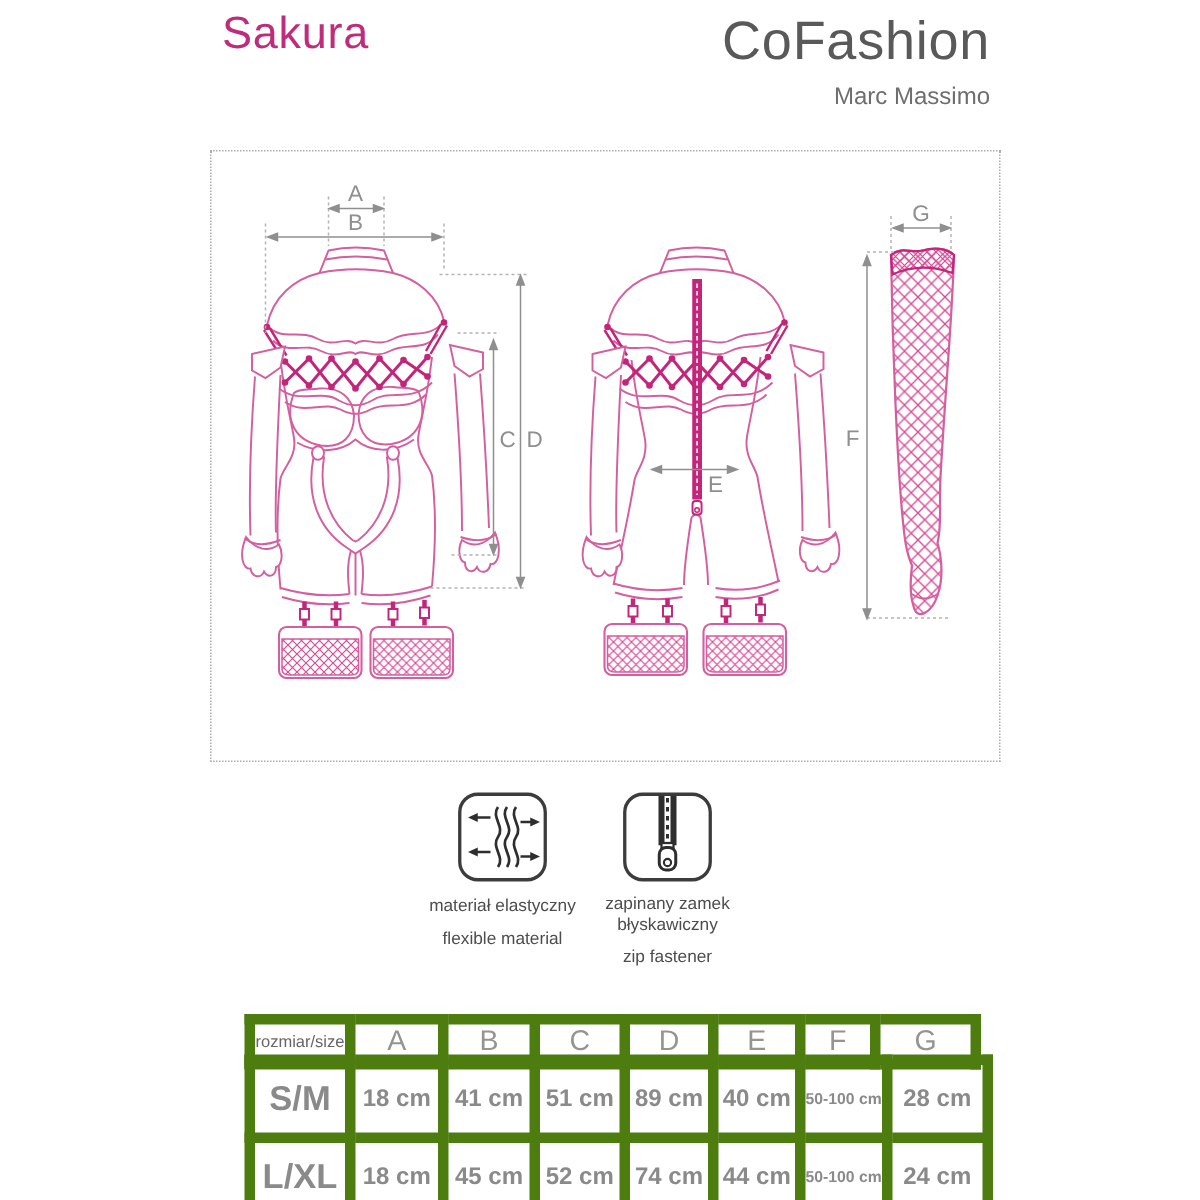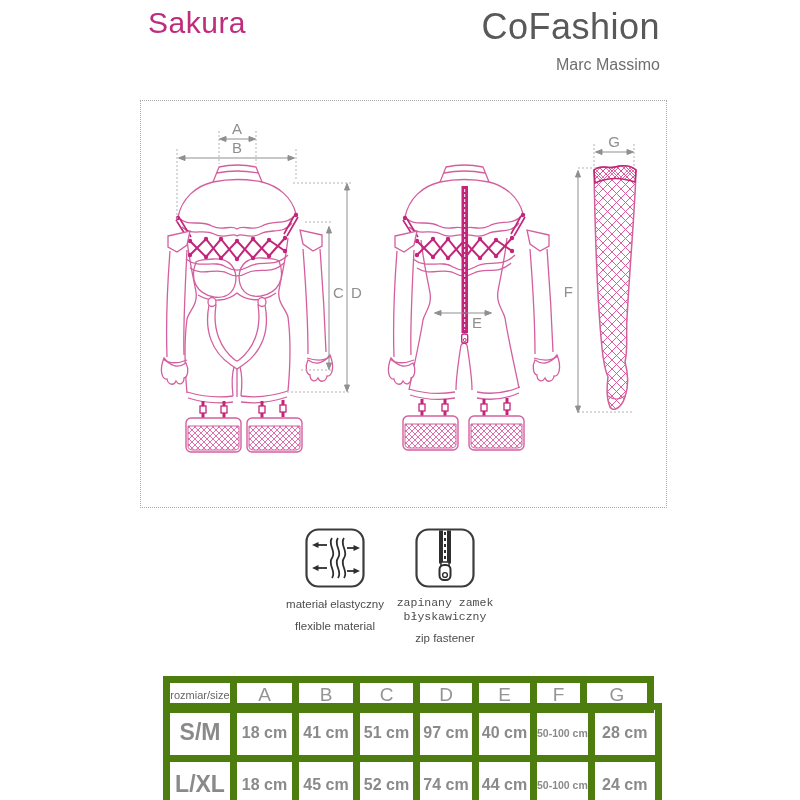--- a/index.html
+++ b/index.html
@@ -9,21 +9,21 @@
   .brand{position:absolute;right:140px;top:6px;font-size:36px;font-weight:300;color:#595959;letter-spacing:.5px;}
   .designer{position:absolute;right:140px;top:56px;font-size:16px;font-weight:300;color:#6e6e6e;}
   .frame{position:absolute;left:140px;top:100px;width:525px;height:406px;border:1.5px dotted #ababab;}
   .drawing{position:absolute;left:140px;top:100px;}
   .icon-box{position:absolute;width:60px;height:60px;}
   .icon1{left:305px;top:528px;}
   .icon2{left:415px;top:528px;}
   .feat{position:absolute;text-align:center;color:#4d4d4d;font-size:11.5px;line-height:14px;}
   .feat-pl1{left:255px;top:597px;width:160px;}
   .feat-en1{left:255px;top:619px;width:160px;}
-  .feat-pl2{left:390px;top:596px;width:110px;font-family:Liberation Mono, monospace;}
+  .feat-pl2{left:390px;top:596px;width:110px;}
   .feat-en2{left:390px;top:631px;width:110px;}
   table{border-collapse:collapse;table-layout:fixed;position:absolute;left:163px;}
   td{border:7px solid #4d7c0f;text-align:center;vertical-align:middle;padding:0;overflow:hidden;white-space:nowrap;}
   .thead{top:676px;}
   .thead td{height:23px;font-size:19px;color:#949494;}
   .thead td.corner{font-size:11px;color:#666;}
   .tbody{top:703px;}
   .tbody td{height:45px;font-size:16px;color:#8a8a8a;font-weight:bold;}
   .tbody td.size{font-size:23px;}
   .tbody td.range{font-size:10.5px;}
@@ -278,21 +278,21 @@
         <col style="width:58px">
         <col style="width:50px">
         <col style="width:67px">
     </colgroup>
     <tbody>
         <tr>
       <td class="size">S/M</td>
       <td>18 cm</td>
       <td>41 cm</td>
       <td>51 cm</td>
-      <td>97 cm</td>
+      <td>89 cm</td>
       <td>40 cm</td>
       <td class="range">50-100 cm</td>
       <td>28 cm</td>
     </tr>
     <tr>
       <td class="size">L/XL</td>
       <td>18 cm</td>
       <td>45 cm</td>
       <td>52 cm</td>
       <td>74 cm</td>

